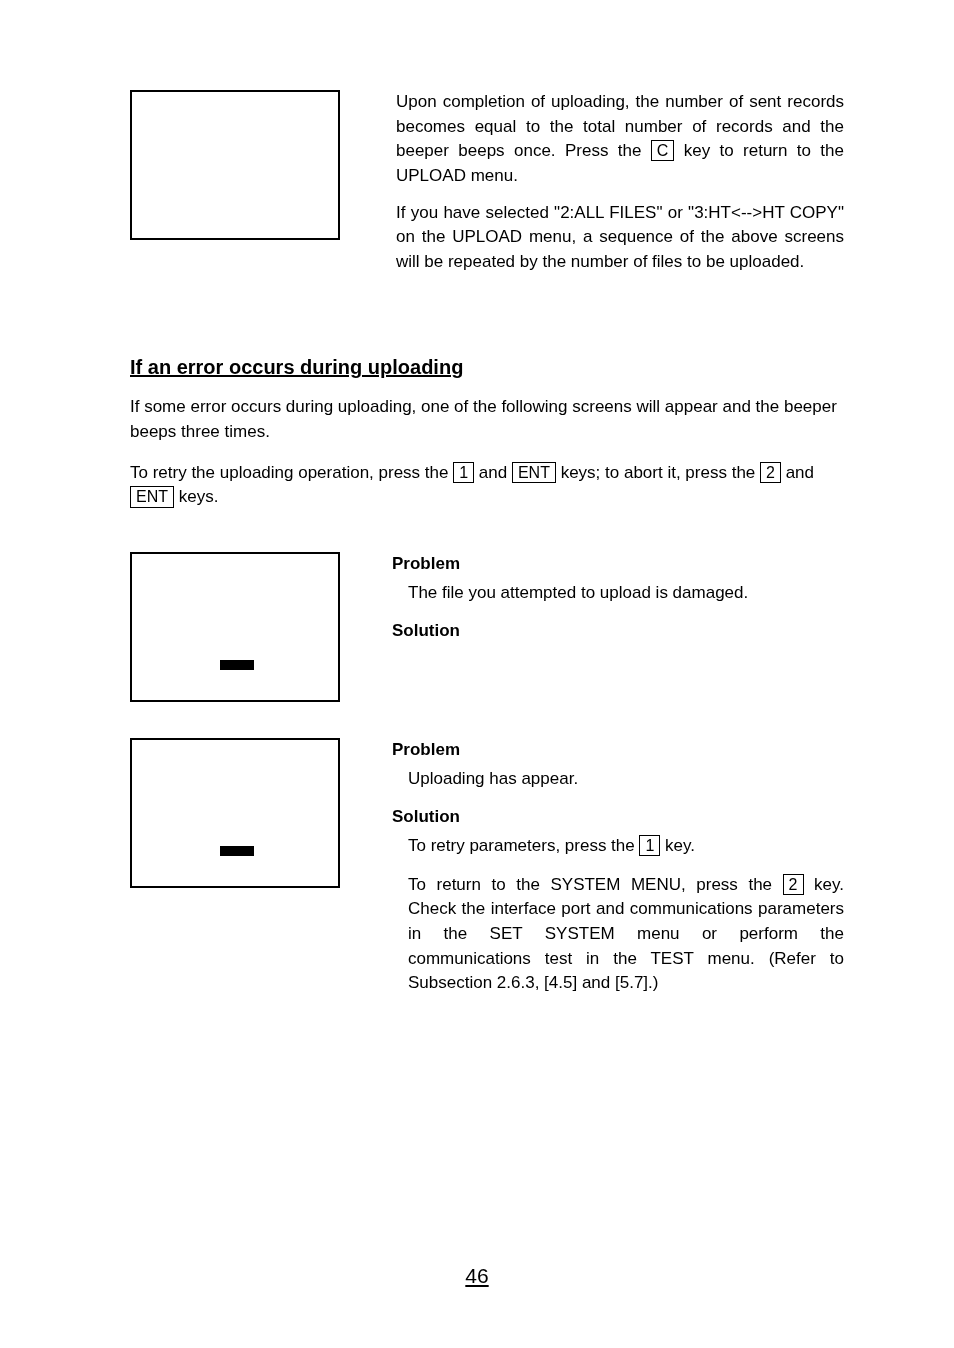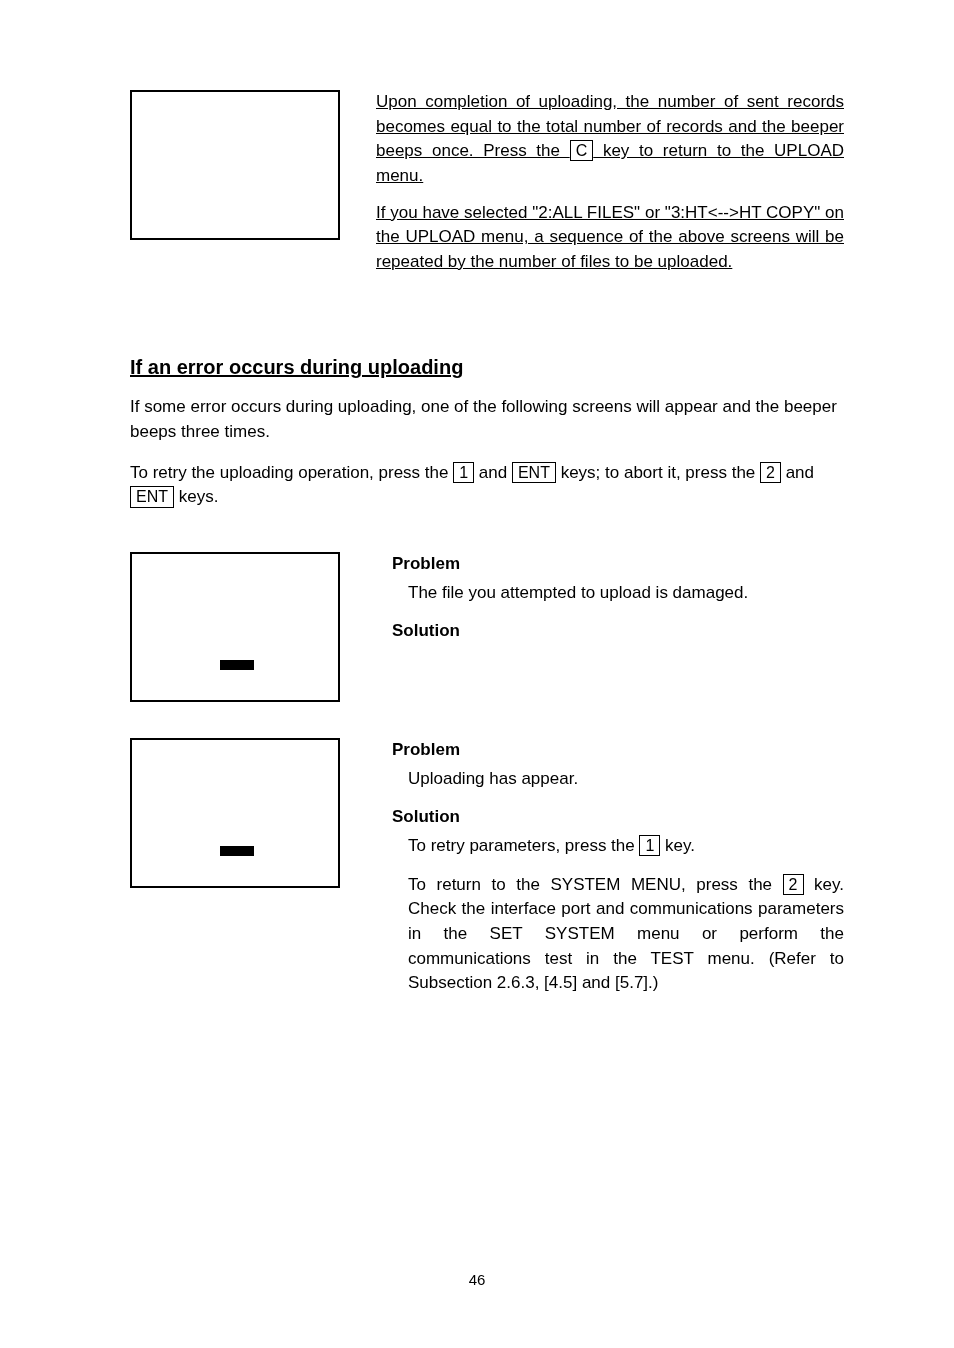--- a/index.html
+++ b/index.html
@@ -7,23 +7,22 @@
       width: 954px;
       height: 1348px;
       background: #fff;
       font-family: Arial, Helvetica, sans-serif;
       color: #000;
       padding: 90px 110px 40px 130px;
       position: relative;
     }
     .top-row {
       display: flex;
-      gap: 36px;
+      gap: 56px;
       margin-bottom: 70px;
-      text-decoration: underline;
     }
     .screen-box {
       width: 210px;
       height: 150px;
       border: 2px solid #000;
       flex-shrink: 0;
       position: relative;
     }
     .top-text {
       flex: 1;
@@ -77,21 +76,22 @@
       background: #000;
       left: 88px;
       bottom: 30px;
     }
     .page-num {
       position: absolute;
       bottom: 60px;
       left: 0;
       width: 954px;
       text-align: center;
-      font-size: 15px;
+      font-size: 21px;
+      text-decoration: underline;
     }
   </style>
 </head>
 <body>
 
 <div class="top-row">
   <div class="screen-box"></div>
   <div class="top-text">
     <p>
       <span>Upon completion of uploading, the number of sent records becomes equal to the total number of records and the beeper beeps once.  Press the </span><span class="key-box">C</span><span> key to return to the UPLOAD menu.</span>

